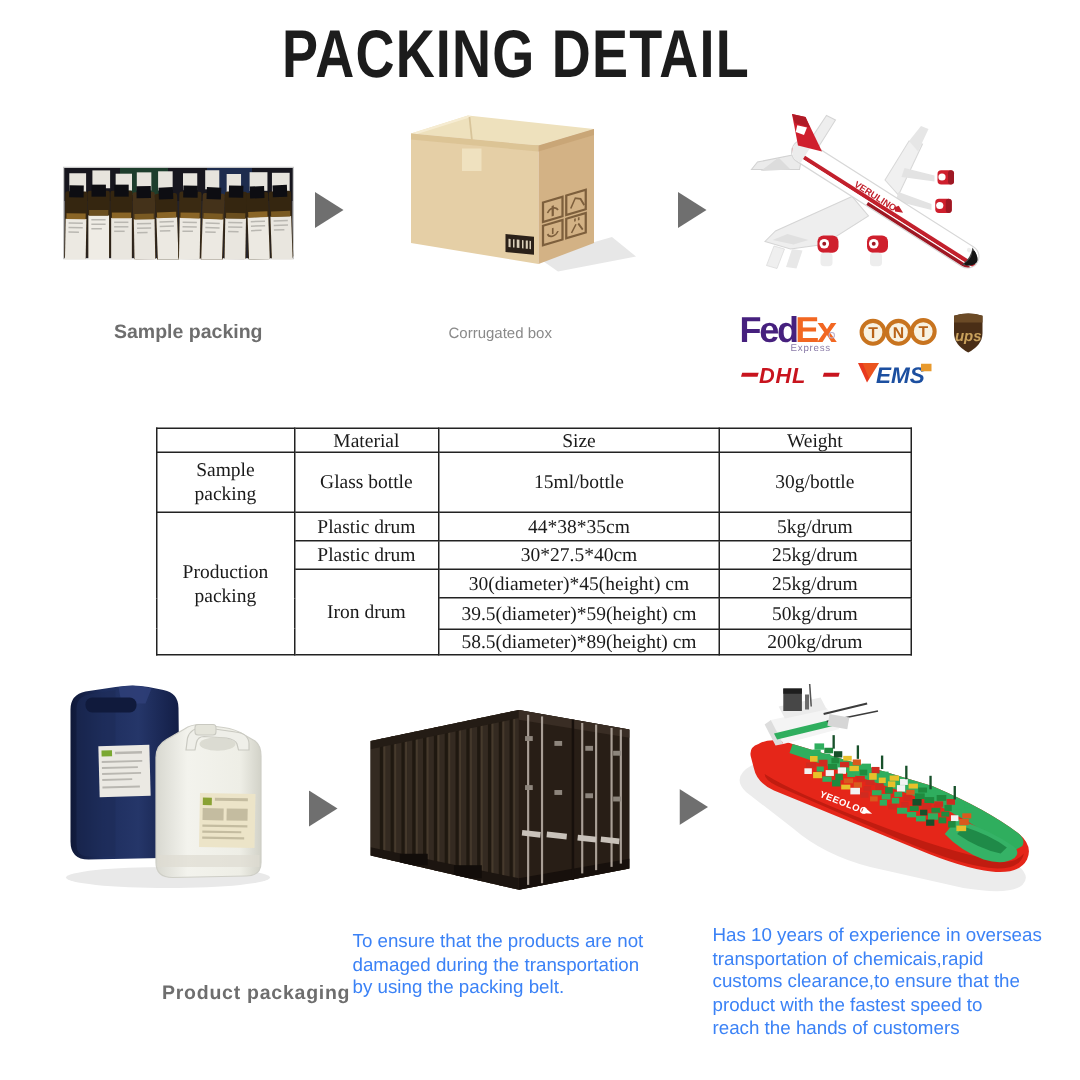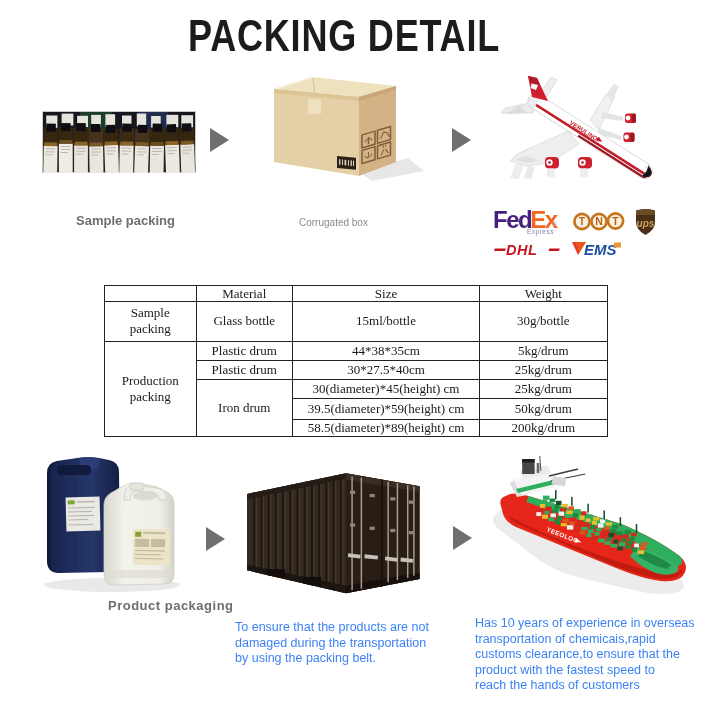--- a/index.html
+++ b/index.html
@@ -594,15 +594,15 @@
     <rect x="143.7" y="72.0" width="1.5" height="9" fill="#17502a"></rect>
   </g>
 
   <g transform="translate(57,79) rotate(22)">
         <text x="0" y="0" style="font-family:'Liberation Sans',sans-serif;font-weight:bold;font-size:6.2px;fill:#ffffff;letter-spacing:0.3px;">YEEOLOG</text>
         <polygon points="29.5,-4.5 36,-2.2 29.5,0" fill="#ffffff"></polygon>
       </g>
 </g>
   </svg>
 
-<div class="abs cap-b" style="left:63px;top:598px;letter-spacing:0.5px;padding-left:45px;">Product packaging</div>
+<div class="abs cap-b" style="left:63px;top:654px;letter-spacing:0.5px;padding-left:45px;">Product packaging</div>
 <div class="abs desc" style="left:235px;top:620px;white-space:nowrap;">To ensure that the products are not<br>damaged during the transportation<br>by using the packing belt.</div>
 <div class="abs desc" style="left:475px;top:616px;white-space:nowrap;">Has 10 years of experience in overseas<br>transportation of chemicais,rapid<br>customs clearance,to ensure that the<br>product with the fastest speed to<br>reach the hands of customers</div>
 
 </body></html>

